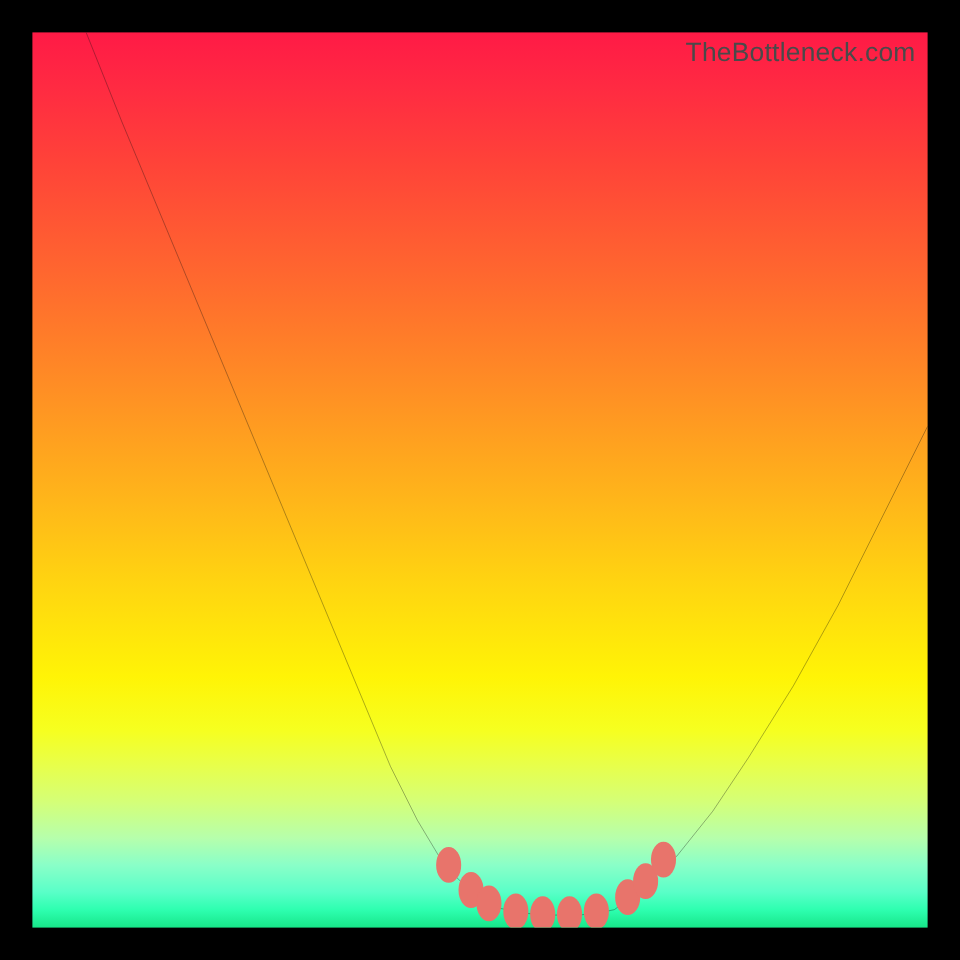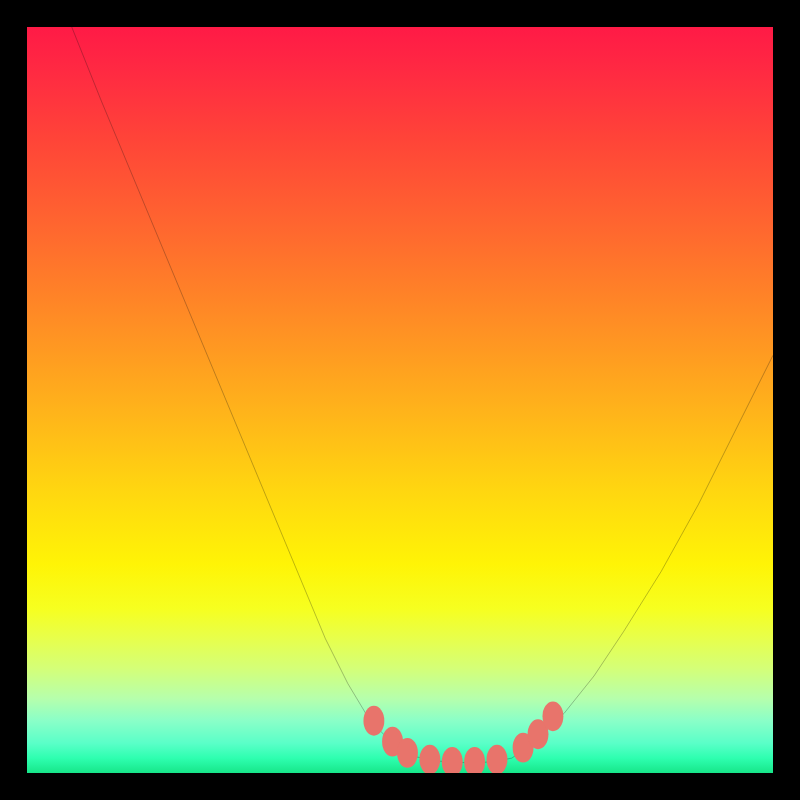--- a/index.html
+++ b/index.html
@@ -64,20 +64,21 @@
   .bead {
     fill: #e8746b;
   }
 </style>
 </head>
 <body>
 
 <div class="frame">
   <div class="plot">
 
+    <div class="attribution">TheBottleneck.com</div>
 
     <svg class="curve" viewBox="0 0 100 100" preserveAspectRatio="none">
       <path d="M6.00 0.00 L10.00 10.00 L15.00 22.00 L20.00 34.00 L25.00 46.00 L30.00 58.00 L35.00 70.00 L40.00 82.00 L43.00 88.00 L46.00 93.00 L49.00 96.00 L52.00 97.80 L55.00 98.40 L55.00 98.40 L58.00 98.60 L61.00 98.60 L63.00 98.40 L65.00 98.00 L65.00 98.00 L68.00 95.80 L72.00 92.00 L76.00 87.00 L80.00 81.00 L85.00 73.00 L90.00 64.00 L95.00 54.00 L100.00 44.00" fill="none" stroke="#111111" stroke-width="0.28" vector-effect="non-scaling-stroke"></path>
       <g>
           <ellipse cx="46.50" cy="93.00" rx="1.4" ry="2" class="bead"></ellipse>
           <ellipse cx="49.00" cy="95.80" rx="1.4" ry="2" class="bead"></ellipse>
           <ellipse cx="51.00" cy="97.30" rx="1.4" ry="2" class="bead"></ellipse>
           <ellipse cx="54.00" cy="98.20" rx="1.4" ry="2" class="bead"></ellipse>
           <ellipse cx="57.00" cy="98.50" rx="1.4" ry="2" class="bead"></ellipse>
           <ellipse cx="60.00" cy="98.50" rx="1.4" ry="2" class="bead"></ellipse>

